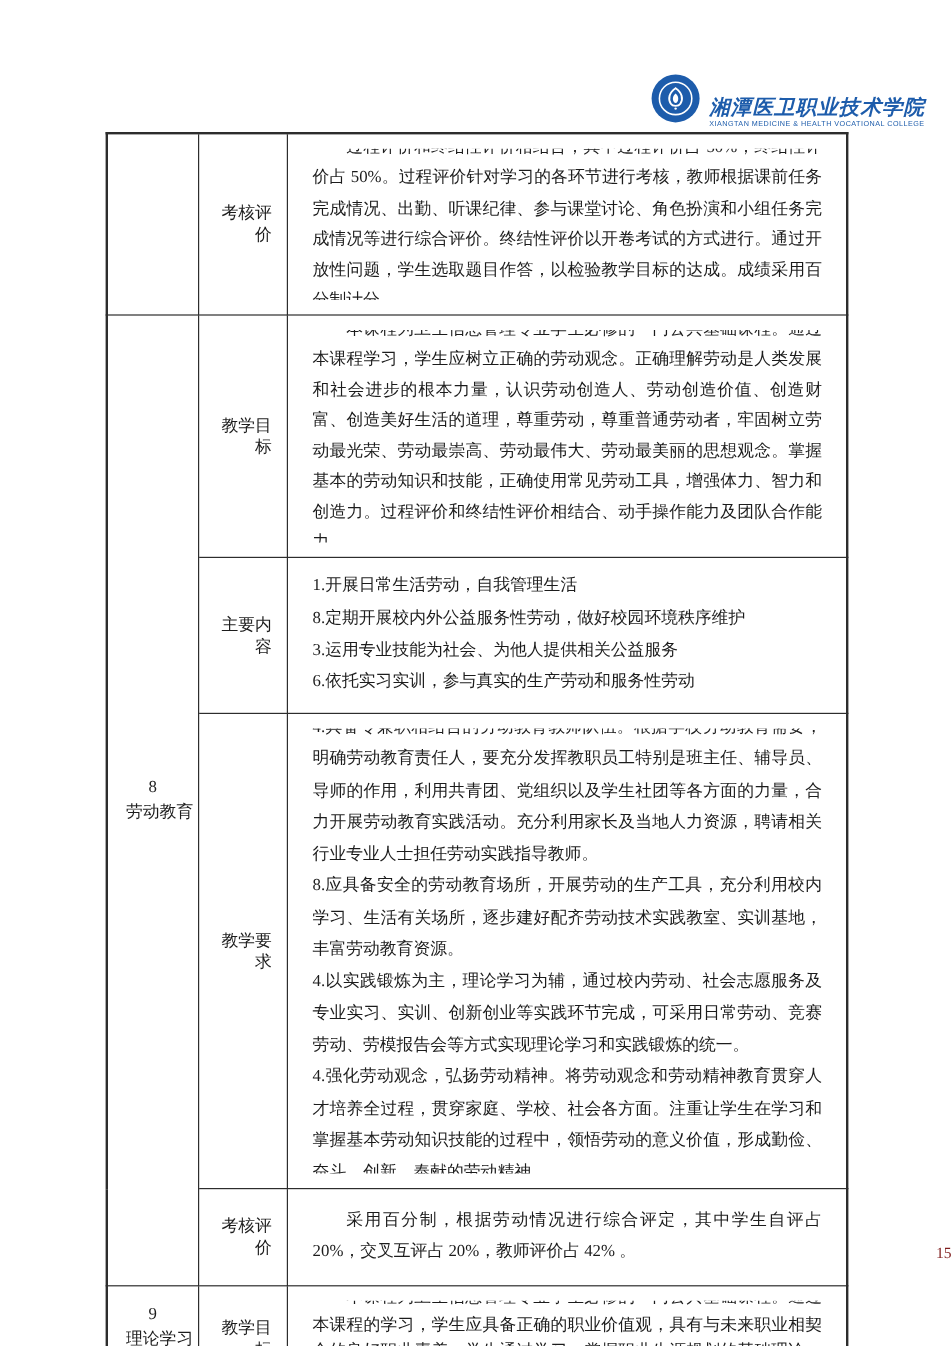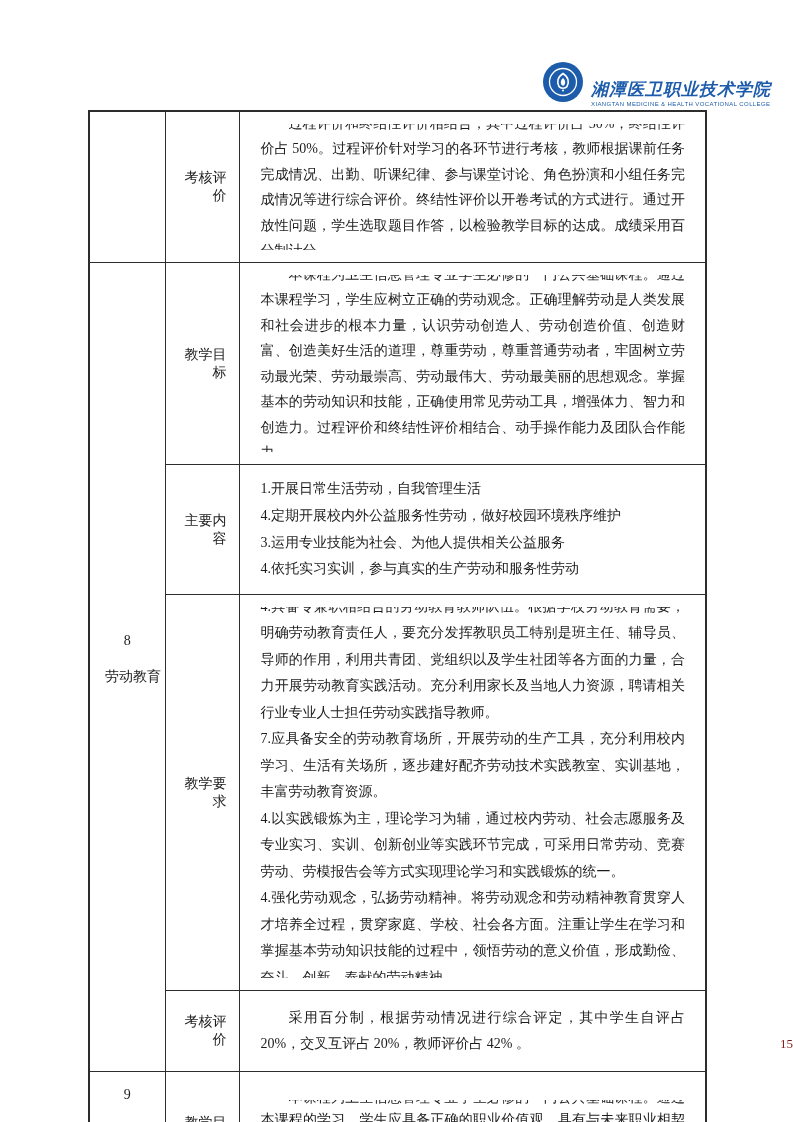--- a/index.html
+++ b/index.html
@@ -56,21 +56,21 @@
   table.sheet td {
     border: 1px solid #2d2d2d;
     vertical-align: middle;
     font-size: 14px;
     padding: 12px;
   }
   td.c1 { text-align: center; }
   td.c2 { text-align: right; }
   td.c3 { text-align: justify; }
   .item { line-height: 21px; }
-  .item-name { width: 62px; margin: 16px auto; font-family: Liberation Mono, monospace; }
+  .item-name { width: 62px; margin: 0 auto; }
   .box {
     display: flex;
     flex-direction: column;
     justify-content: center;
     overflow: hidden;
     padding: 0 8px 0 9px;
   }
   .box p { margin: 0; }
   p.indent { text-indent: 2em; }
 
@@ -143,32 +143,32 @@
         <div class="box h-b1">
           <p class="indent">本课程为卫生信息管理专业学生必修的一门公共基础课程。通过本课程学习，学生应树立正确的劳动观念。正确理解劳动是人类发展和社会进步的根本力量，认识劳动创造人、劳动创造价值、创造财富、创造美好生活的道理，尊重劳动，尊重普通劳动者，牢固树立劳动最光荣、劳动最崇高、劳动最伟大、劳动最美丽的思想观念。掌握基本的劳动知识和技能，正确使用常见劳动工具，增强体力、智力和创造力。过程评价和终结性评价相结合、动手操作能力及团队合作能力。</p>
         </div>
       </td>
     </tr>
     <tr>
       <td class="c2">主要内容</td>
       <td class="c3">
         <div class="box h-b2">
           <p>1.开展日常生活劳动，自我管理生活</p>
-          <p>4.定期开展校内外公益服务性劳动，做好校园环境秩序维护</p>
+          <p>8.定期开展校内外公益服务性劳动，做好校园环境秩序维护</p>
           <p>3.运用专业技能为社会、为他人提供相关公益服务</p>
-          <p>4.依托实习实训，参与真实的生产劳动和服务性劳动</p>
+          <p>6.依托实习实训，参与真实的生产劳动和服务性劳动</p>
         </div>
       </td>
     </tr>
     <tr>
       <td class="c2">教学要求</td>
       <td class="c3">
         <div class="box h-b3">
           <p>4.具备专兼职相结合的劳动教育教师队伍。根据学校劳动教育需要，明确劳动教育责任人，要充分发挥教职员工特别是班主任、辅导员、导师的作用，利用共青团、党组织以及学生社团等各方面的力量，合力开展劳动教育实践活动。充分利用家长及当地人力资源，聘请相关行业专业人士担任劳动实践指导教师。</p>
-          <p>7.应具备安全的劳动教育场所，开展劳动的生产工具，充分利用校内学习、生活有关场所，逐步建好配齐劳动技术实践教室、实训基地，丰富劳动教育资源。</p>
+          <p>8.应具备安全的劳动教育场所，开展劳动的生产工具，充分利用校内学习、生活有关场所，逐步建好配齐劳动技术实践教室、实训基地，丰富劳动教育资源。</p>
           <p>4.以实践锻炼为主，理论学习为辅，通过校内劳动、社会志愿服务及专业实习、实训、创新创业等实践环节完成，可采用日常劳动、竞赛劳动、劳模报告会等方式实现理论学习和实践锻炼的统一。</p>
           <p>4.强化劳动观念，弘扬劳动精神。将劳动观念和劳动精神教育贯穿人才培养全过程，贯穿家庭、学校、社会各方面。注重让学生在学习和掌握基本劳动知识技能的过程中，领悟劳动的意义价值，形成勤俭、奋斗、创新、奉献的劳动精神。</p>
         </div>
       </td>
     </tr>
     <tr>
       <td class="c2">考核评价</td>
       <td class="c3">
         <div class="box h-b4">
           <p class="indent">采用百分制，根据劳动情况进行综合评定，其中学生自评占 20%，交叉互评占 20%，教师评价占 42% 。</p>

